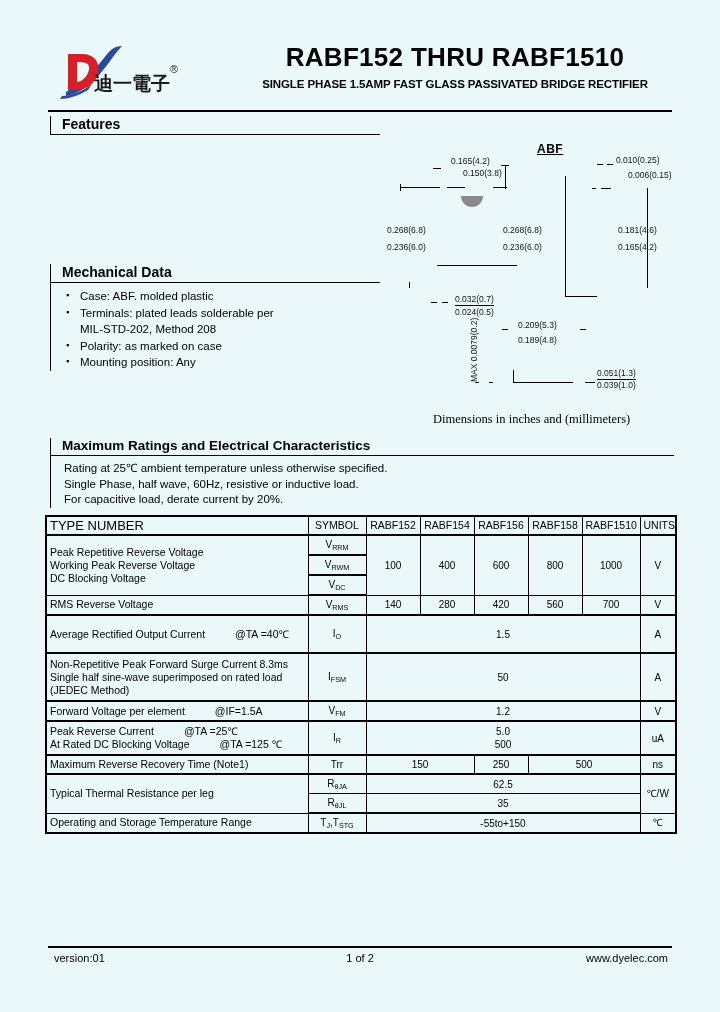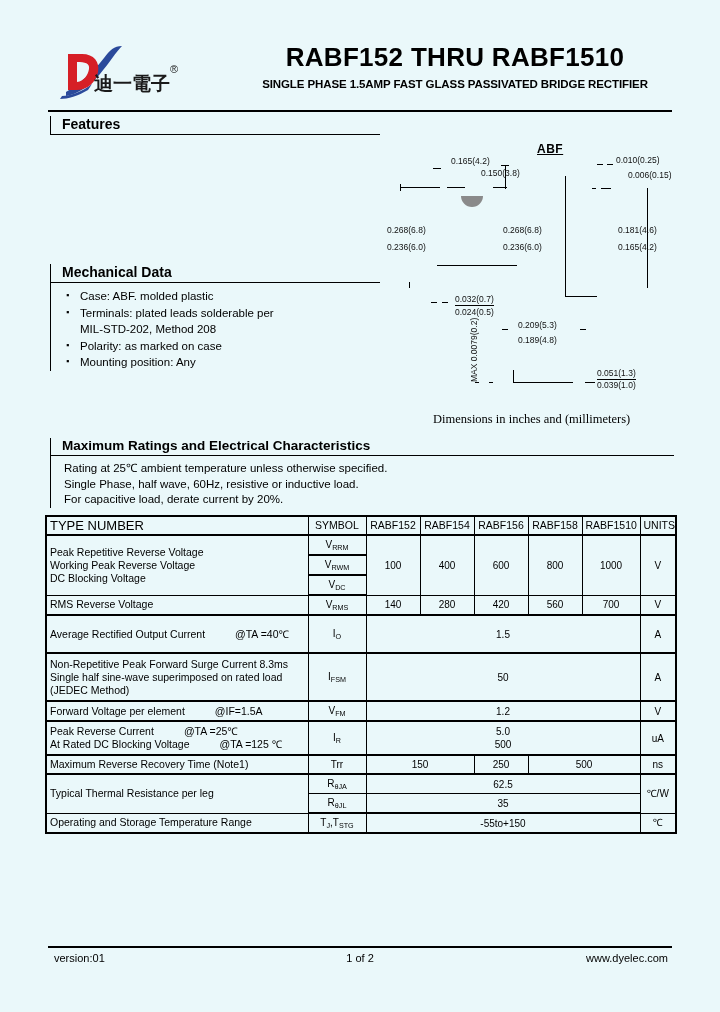--- a/index.html
+++ b/index.html
@@ -300,21 +300,21 @@
     <div class="ln h" style="left:62px; top:57px; width:18px;"></div>
     <div class="ln h" style="left:48px; top:38px; width:8px;"></div>
     <div class="ln h" style="left:108px; top:57px; width:14px;"></div>
     <div class="ln v" style="left:120px; top:35px; height:24px;"></div>
     <div class="ln h" style="left:116px; top:35px; width:8px;"></div>
     <div class="bump" style="left:76px; top:66px;"></div>
     <div class="ln h" style="left:52px; top:135px; width:80px;"></div>
     <div class="ln v" style="left:24px; top:152px; height:6px;"></div>
 
     <div class="dim stack" style="left:66px; top:26px;">0.165(4.2)</div>
-    <div class="dim stack" style="left:70px; top:38px;padding-left:26px;">0.150(3.8)</div>
+    <div class="dim stack" style="left:52px; top:38px;padding-left:26px;">0.150(3.8)</div>
     <div class="dim" style="left:2px; top:95px;">0.268(6.8)</div>
     <div class="dim" style="left:2px; top:112px;">0.236(6.0)</div>
 
     <div class="ln v" style="left:180px; top:46px; height:120px;"></div>
     <div class="ln h" style="left:180px; top:166px; width:32px;"></div>
     <div class="ln v" style="left:262px; top:58px; height:100px;"></div>
     <div class="ln h" style="left:212px; top:34px; width:6px;"></div>
     <div class="ln h" style="left:222px; top:34px; width:6px;"></div>
     <div class="ln h" style="left:207px; top:58px; width:4px;"></div>
     <div class="ln h" style="left:216px; top:58px; width:10px;"></div>

